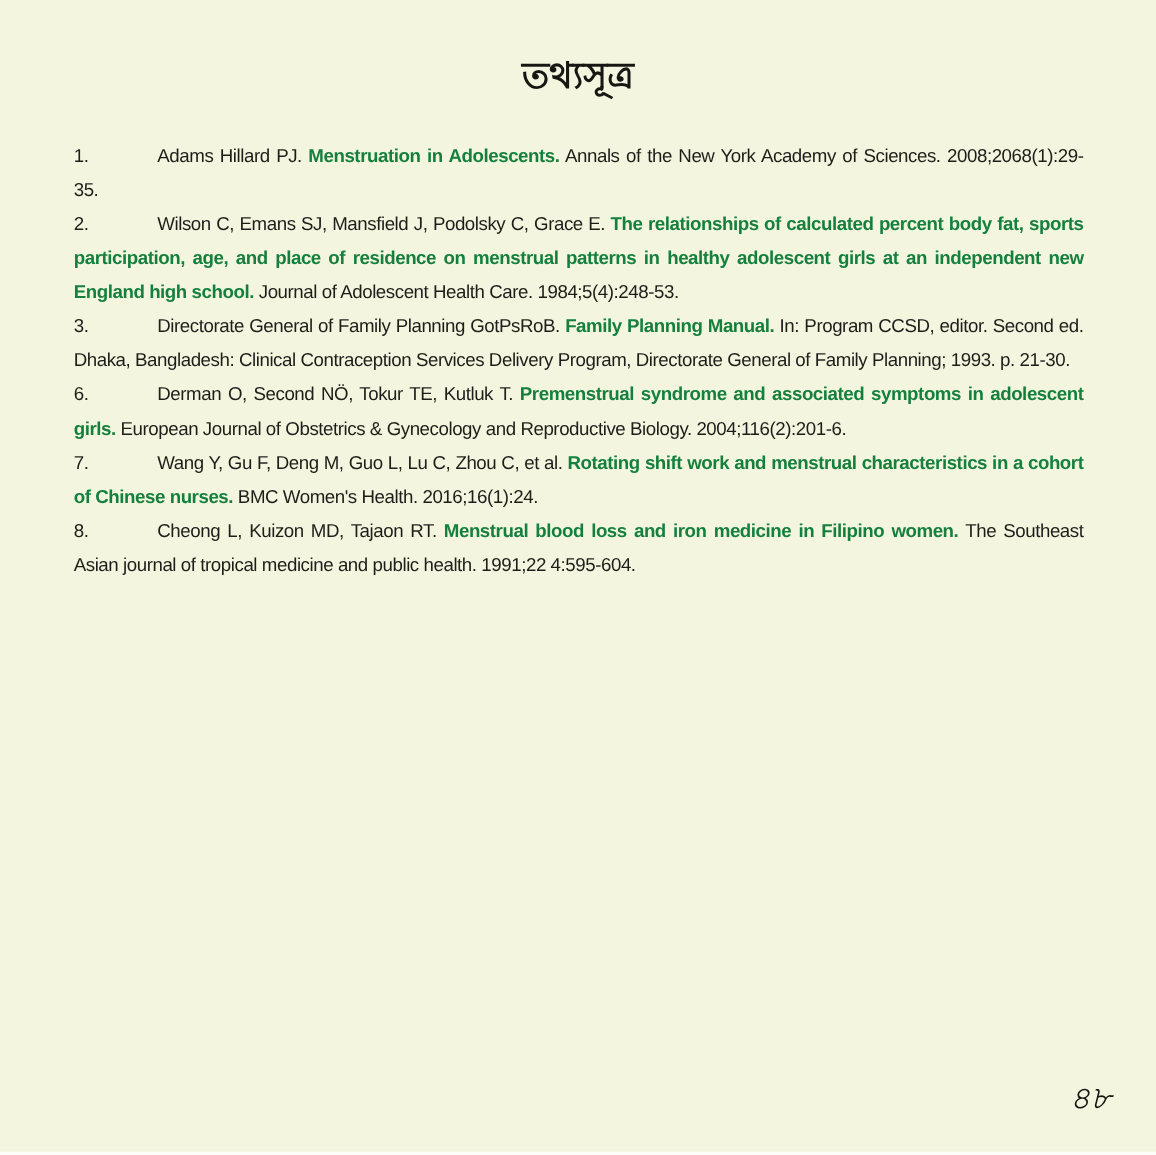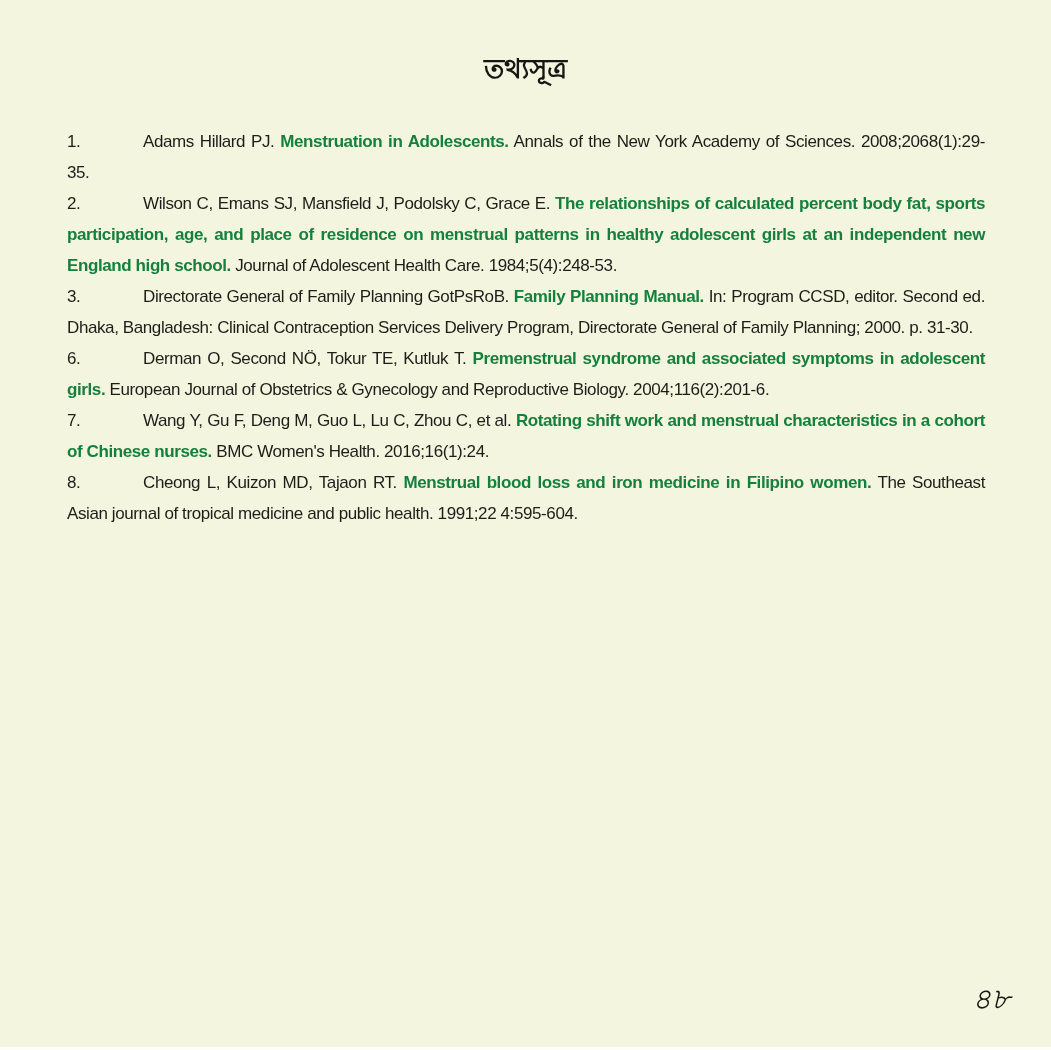--- a/index.html
+++ b/index.html
@@ -18,21 +18,21 @@
     height: 1050px;
     background: #f4f5de;
     font-family: "Liberation Sans", "DejaVu Sans", sans-serif;
     color: #1d1d1a;
     box-sizing: border-box;
   }
   .title {
     margin: 0;
     padding-top: 50px;
     text-align: center;
-    font-size: 27px;
+    font-size: 33px;
     line-height: 38px;
     font-weight: bold;
     color: #161613;
   }
   .refs {
     margin: 38px 66px 0 67px;
     font-size: 17px;
     line-height: 31px;
     letter-spacing: -0.4px;
     text-align: justify;
@@ -74,21 +74,21 @@
 <div class="page">
 
   <h1 class="title">তথ্যসূত্র</h1>
 
   <div class="refs">
 
     <p class="ref"><span class="num">1.</span><span>Adams Hillard PJ. </span><b>Menstruation in Adolescents.</b><span> Annals of the New York Academy of Sciences. 2008;2068(1):29-35.</span></p>
 
     <p class="ref"><span class="num">2.</span><span>Wilson C, Emans SJ, Mansfield J, Podolsky C, Grace E. </span><b>The relationships of calculated percent body fat, sports participation, age, and place of residence on menstrual patterns in healthy adolescent girls at an independent new England high school.</b><span> Journal of Adolescent Health Care. 1984;5(4):248-53.</span></p>
 
-    <p class="ref"><span class="num">3.</span><span>Directorate General of Family Planning GotPsRoB. </span><b>Family Planning Manual.</b><span> In: Program CCSD, editor. Second ed. Dhaka, Bangladesh: Clinical Contraception Services Delivery Program, Directorate General of Family Planning; 2000. p. 31-30.</span></p>
+    <p class="ref"><span class="num">3.</span><span>Directorate General of Family Planning GotPsRoB. </span><b>Family Planning Manual.</b><span> In: Program CCSD, editor. Second ed. Dhaka, Bangladesh: Clinical Contraception Services Delivery Program, Directorate General of Family Planning; 1993. p. 21-30.</span></p>
 
 
 
     <p class="ref"><span class="num">6.</span><span>Derman O, Second NÖ, Tokur TE, Kutluk T. </span><b>Premenstrual syndrome and associated symptoms in adolescent girls.</b><span> European Journal of Obstetrics &amp; Gynecology and Reproductive Biology. 2004;116(2):201-6.</span></p>
 
     <p class="ref"><span class="num">7.</span><span>Wang Y, Gu F, Deng M, Guo L, Lu C, Zhou C, et al. </span><b>Rotating shift work and menstrual characteristics in a cohort of Chinese nurses.</b><span> BMC Women's Health. 2016;16(1):24.</span></p>
 
     <p class="ref"><span class="num">8.</span><span>Cheong L, Kuizon MD, Tajaon RT. </span><b>Menstrual blood loss and iron medicine in Filipino women.</b><span> The Southeast Asian journal of tropical medicine and public health. 1991;22 4:595-604.</span></p>
 
   </div>

